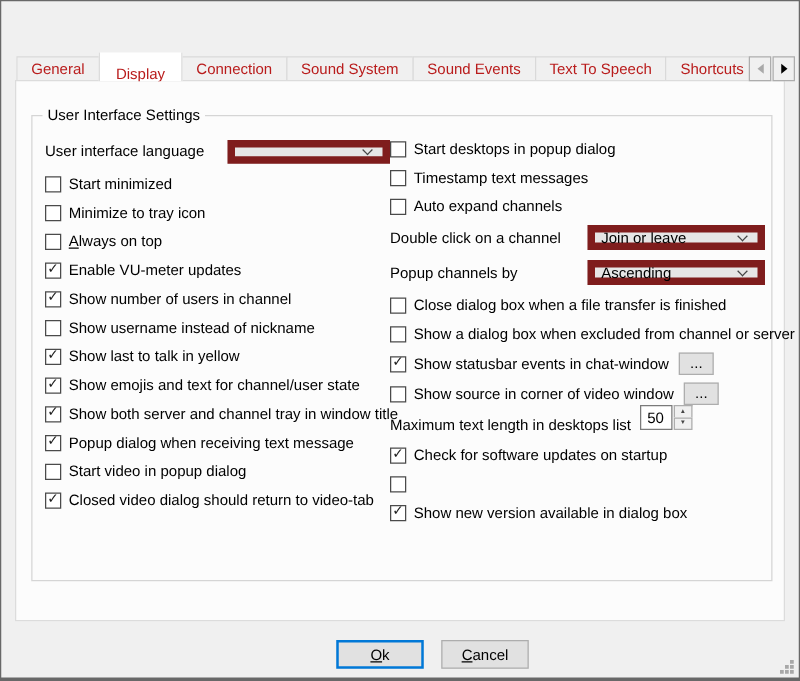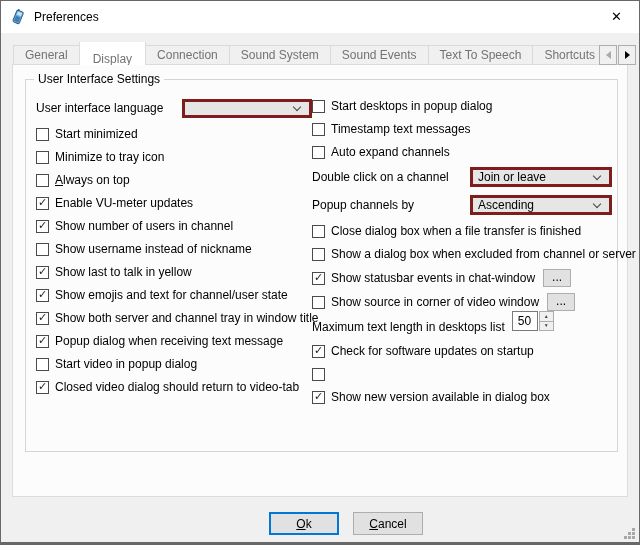--- a/index.html
+++ b/index.html
@@ -25,21 +25,21 @@
   }
 
   
   .tabstrip{
     position:absolute;top:41px;left:12px;width:588px;height:23px;
     display:flex;align-items:flex-end;overflow:hidden;white-space:nowrap;
   }
   .tab{
     flex:none;height:20px;line-height:19px;padding:0 11px;
     background:#f0f0f0;border:1px solid #d9d9d9;margin-right:-1px;
-    color:#737373;
+    color:#b91c1c;
   }
   .tab.active{
     position:relative;z-index:3;height:23px;line-height:21px;padding:16px 13px;
     background:#ffffff;border:1px solid #dcdcdc;border-bottom:none;
   }
   .tab-scroll{
     position:absolute;top:44px;right:3px;z-index:4;display:flex;
   }
   .tab-scroll .sbtn{
     width:18px;height:20px;background:#f0f0f0;border:1px solid #adadad;
@@ -47,21 +47,21 @@
   }
   .tri-left{width:0;height:0;border-top:4px solid transparent;border-bottom:4px solid transparent;border-right:5px solid #a9a9a9;}
   .tri-right{width:0;height:0;border-top:4px solid transparent;border-bottom:4px solid transparent;border-left:5px solid #000;}
 
   
   .tabpage{
     position:absolute;left:11px;right:11px;top:63px;bottom:45px;
     background:#fcfcfc;border:1px solid #dcdcdc;z-index:1;
   }
   .groupbox{
-    position:absolute;left:12px;top:14px;width:593px;height:373px;
+    position:absolute;left:12px;top:27px;width:593px;height:373px;
     border:1px solid #d5d5d5;
   }
   .group-title{
     position:absolute;top:-8px;left:8px;background:#fcfcfc;padding:0 4px;
   }
   .columns{display:flex;padding:18px 0 0 10px;}
   .col-left{width:276px;flex:none;}
   .col-right{width:300px;flex:none;}
 
   .row{display:flex;align-items:center;height:16px;margin-bottom:7px;white-space:nowrap;}
@@ -72,21 +72,21 @@
   .cb{
     width:13px;height:13px;flex:none;background:#fff;border:1px solid #4a4a4a;
     margin-right:6px;display:inline-flex;align-items:center;justify-content:center;
     font-size:11px;line-height:1;
   }
   .cb[data-checked="true"]::before{content:"✓";margin-top:-1px;color:#1c1c1c;}
   .lbl{white-space:nowrap;}
 
   .combo{
     height:19px;width:130px;margin-left:auto;background:#e6e6e6;
-    border:3px solid #7f1d1d;display:flex;align-items:center;flex:none;
+    border:6px solid #7f1d1d;display:flex;align-items:center;flex:none;
   }
   .combo.wide{width:142px;height:20px;}
   .combo .combo-value{padding-left:5px;flex:1;overflow:hidden;}
   .chev{
     width:6px;height:6px;border-right:1.4px solid #444;border-bottom:1.4px solid #444;
     transform:rotate(45deg);margin-right:9px;margin-top:-3px;flex:none;
   }
 
   .spin{display:flex;margin-left:7px;height:32px;flex:none;}
   .spin .spin-value{
@@ -115,34 +115,20 @@
   .btn-ok{left:268px;border:2px solid #0078d7;}
   .btn-cancel{left:352px;border:1px solid #adadad;}
 
   .size-grip{position:absolute;right:3px;bottom:2px;width:12px;height:12px;}
 </style>
 </head>
 <body>
 
 <div class="window">
 
-  <div class="titlebar">
-    <svg class="app-icon" viewBox="0 0 16 16">
-      <g transform="rotate(22 8 8)">
-        <rect x="4.6" y="1.6" width="7" height="12.6" rx="1.6" fill="#6aaede" stroke="#2a5a86" stroke-width="0.9"></rect>
-        <rect x="5.8" y="3.0" width="4.6" height="3.2" fill="#c6e2f3"></rect>
-        <rect x="5.8" y="7.6" width="4.6" height="5.4" fill="#3d7fb5"></rect>
-        <rect x="5.2" y="0.2" width="1.4" height="2.2" fill="#2a5a86"></rect>
-      </g>
-    </svg>
-    <span class="win-title">Preferences</span>
-    <div class="close-btn">
-      <span>✕</span>
-    </div>
-  </div>
 
   <div class="tabstrip">
     <div class="tab">General</div>
     <div class="tab active">Display</div>
     <div class="tab">Connection</div>
     <div class="tab">Sound System</div>
     <div class="tab">Sound Events</div>
     <div class="tab">Text To Speech</div>
     <div class="tab">Shortcuts</div>
 

